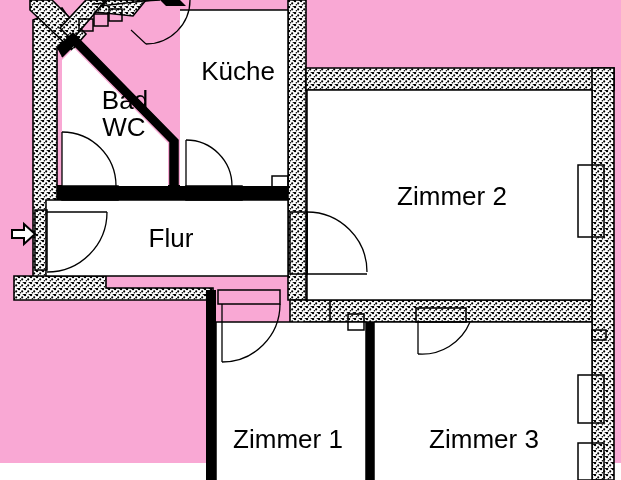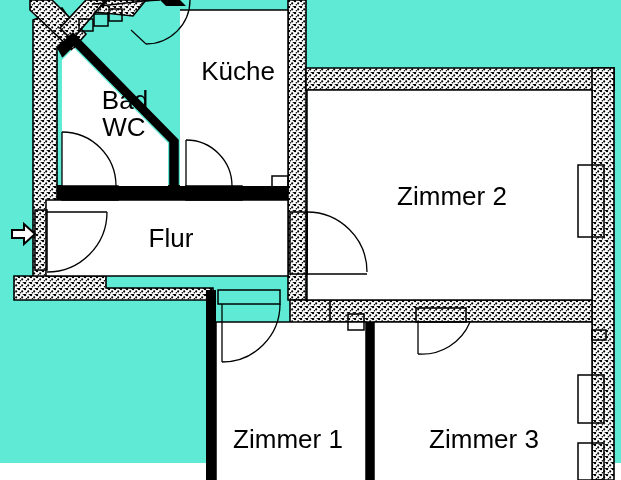--- a/index.html
+++ b/index.html
@@ -10,21 +10,21 @@
   body {
     width: 621px;
     height: 480px;
     overflow: hidden;
     font-family: "Liberation Sans", sans-serif;
   }
   #floorplan-root {
     position: relative;
     width: 621px;
     height: 463px;
-    background: #5eead4;
+    background: #f9a8d4;
   }
   svg.plan {
     display: block;
     width: 621px;
     height: 480px;
   }
   .wall-fill { fill: #000000; }
   .wall-hatch { fill: url(#hatchPattern); stroke: #000000; stroke-width: 1.6; }
   .room-void { fill: #ffffff; }
   .thin-line { fill: none; stroke: #000000; stroke-width: 1.5; }

